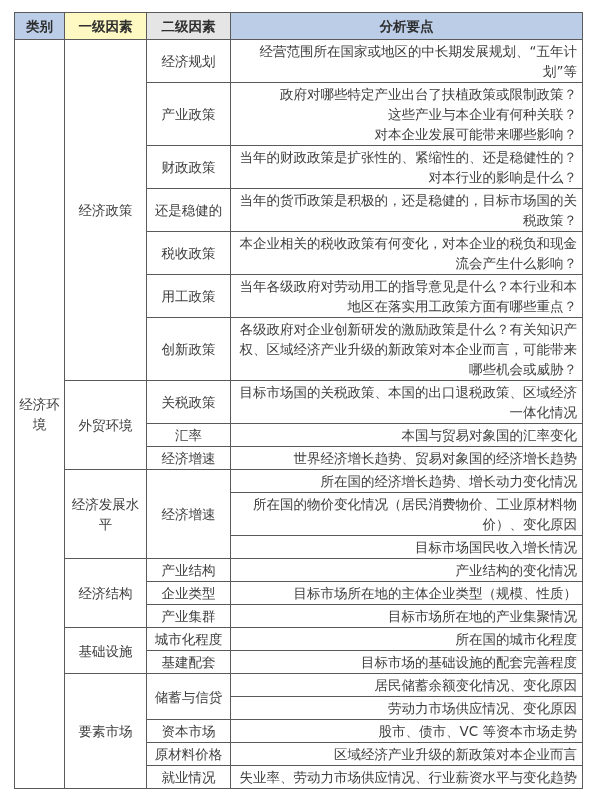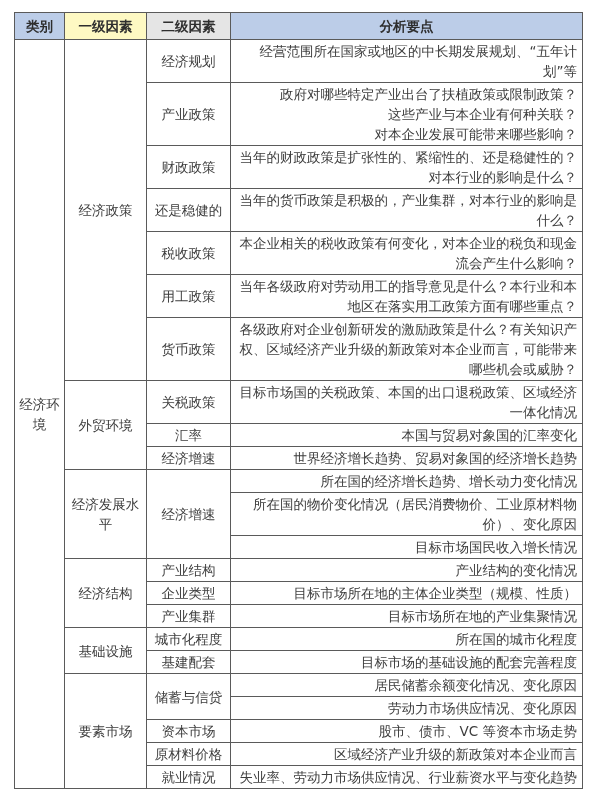--- a/index.html
+++ b/index.html
@@ -86,32 +86,32 @@
           <td class="cell-analysis">政府对哪些特定产业出台了扶植政策或限制政策？
 这些产业与本企业有何种关联？
 对本企业发展可能带来哪些影响？</td>
         </tr>
         <tr>
           <td class="cell-center">财政政策</td>
           <td class="cell-analysis">当年的财政政策是扩张性的、紧缩性的、还是稳健性的？对本行业的影响是什么？</td>
         </tr>
         <tr>
           <td class="cell-center">还是稳健的</td>
-          <td class="cell-analysis">当年的货币政策是积极的，产业集群，对本行业的影响是什么？</td>
+          <td class="cell-analysis">当年的货币政策是积极的，还是稳健的，目标市场国的关税政策？</td>
         </tr>
         <tr>
           <td class="cell-center">税收政策</td>
           <td class="cell-analysis">本企业相关的税收政策有何变化，对本企业的税负和现金流会产生什么影响？</td>
         </tr>
         <tr>
           <td class="cell-center">用工政策</td>
           <td class="cell-analysis">当年各级政府对劳动用工的指导意见是什么？本行业和本地区在落实用工政策方面有哪些重点？</td>
         </tr>
         <tr>
-          <td class="cell-center">货币政策</td>
+          <td class="cell-center">创新政策</td>
           <td class="cell-analysis">各级政府对企业创新研发的激励政策是什么？有关知识产权、区域经济产业升级的新政策对本企业而言，可能带来哪些机会或威胁？</td>
         </tr>
         <tr>
           <td class="cell-center" rowspan="3">外贸环境</td>
           <td class="cell-center">关税政策</td>
           <td class="cell-analysis">目标市场国的关税政策、本国的出口退税政策、区域经济一体化情况</td>
         </tr>
         <tr>
           <td class="cell-center">汇率</td>
           <td class="cell-analysis">本国与贸易对象国的汇率变化</td>

